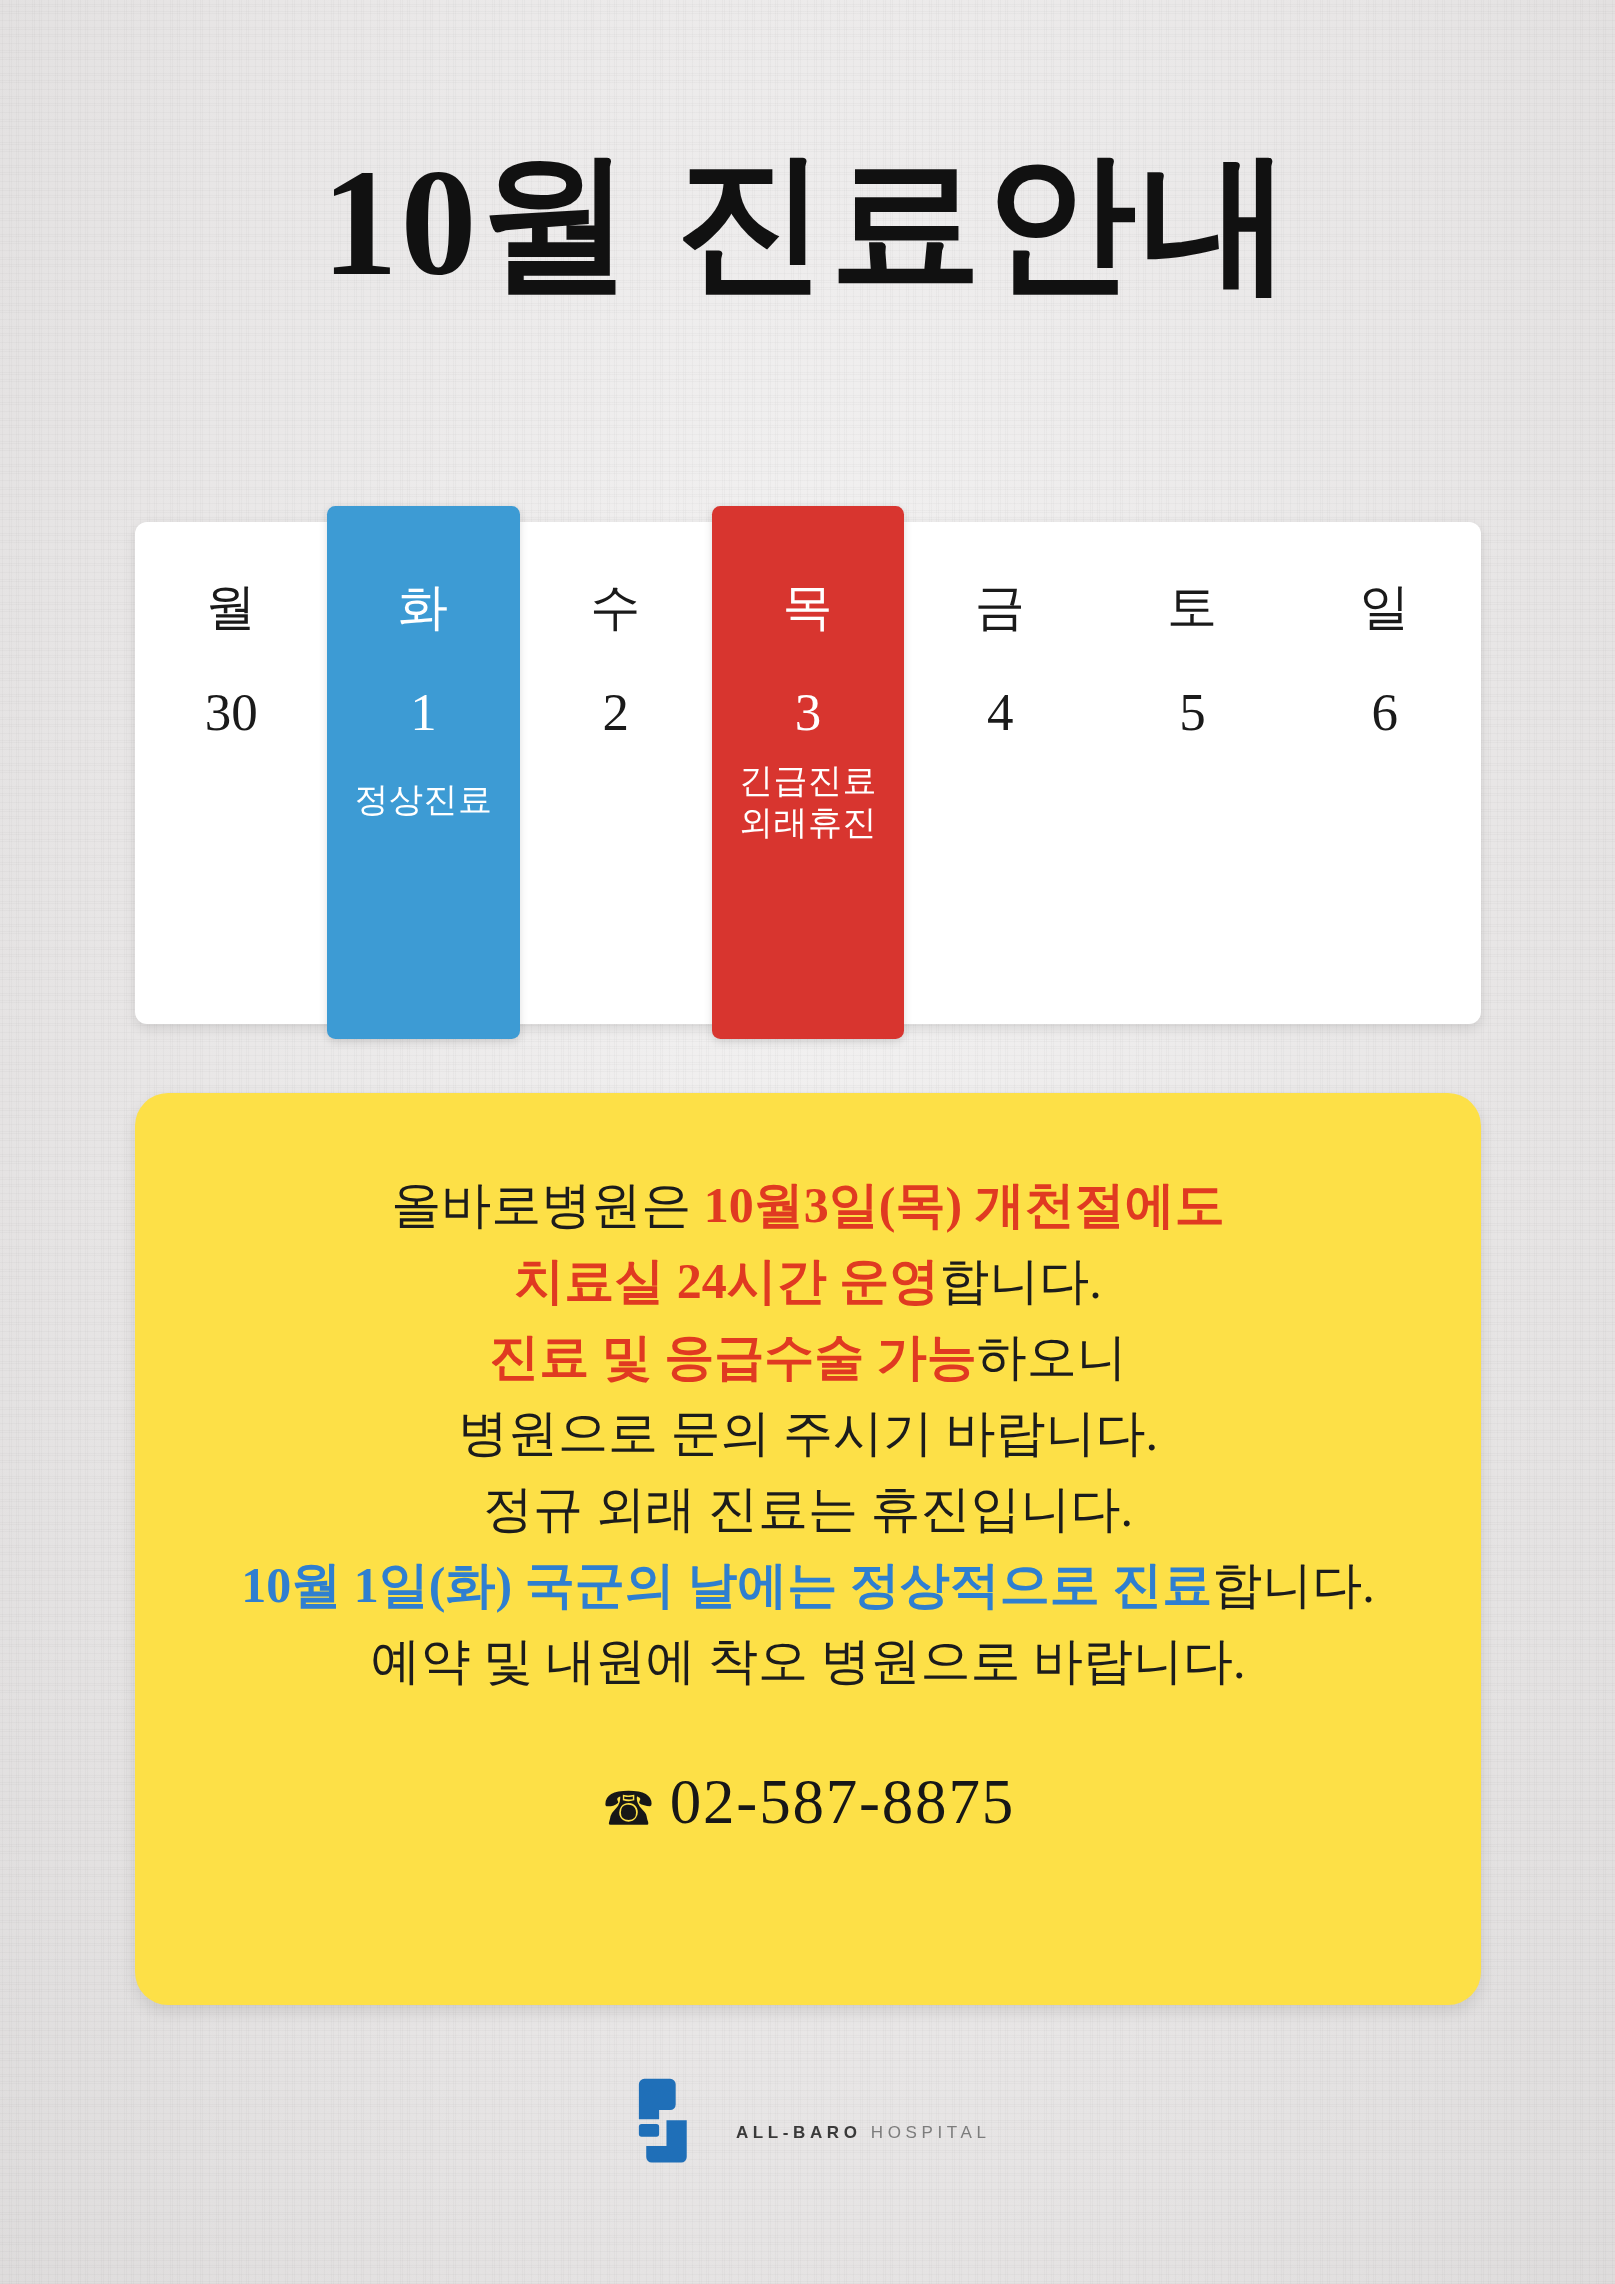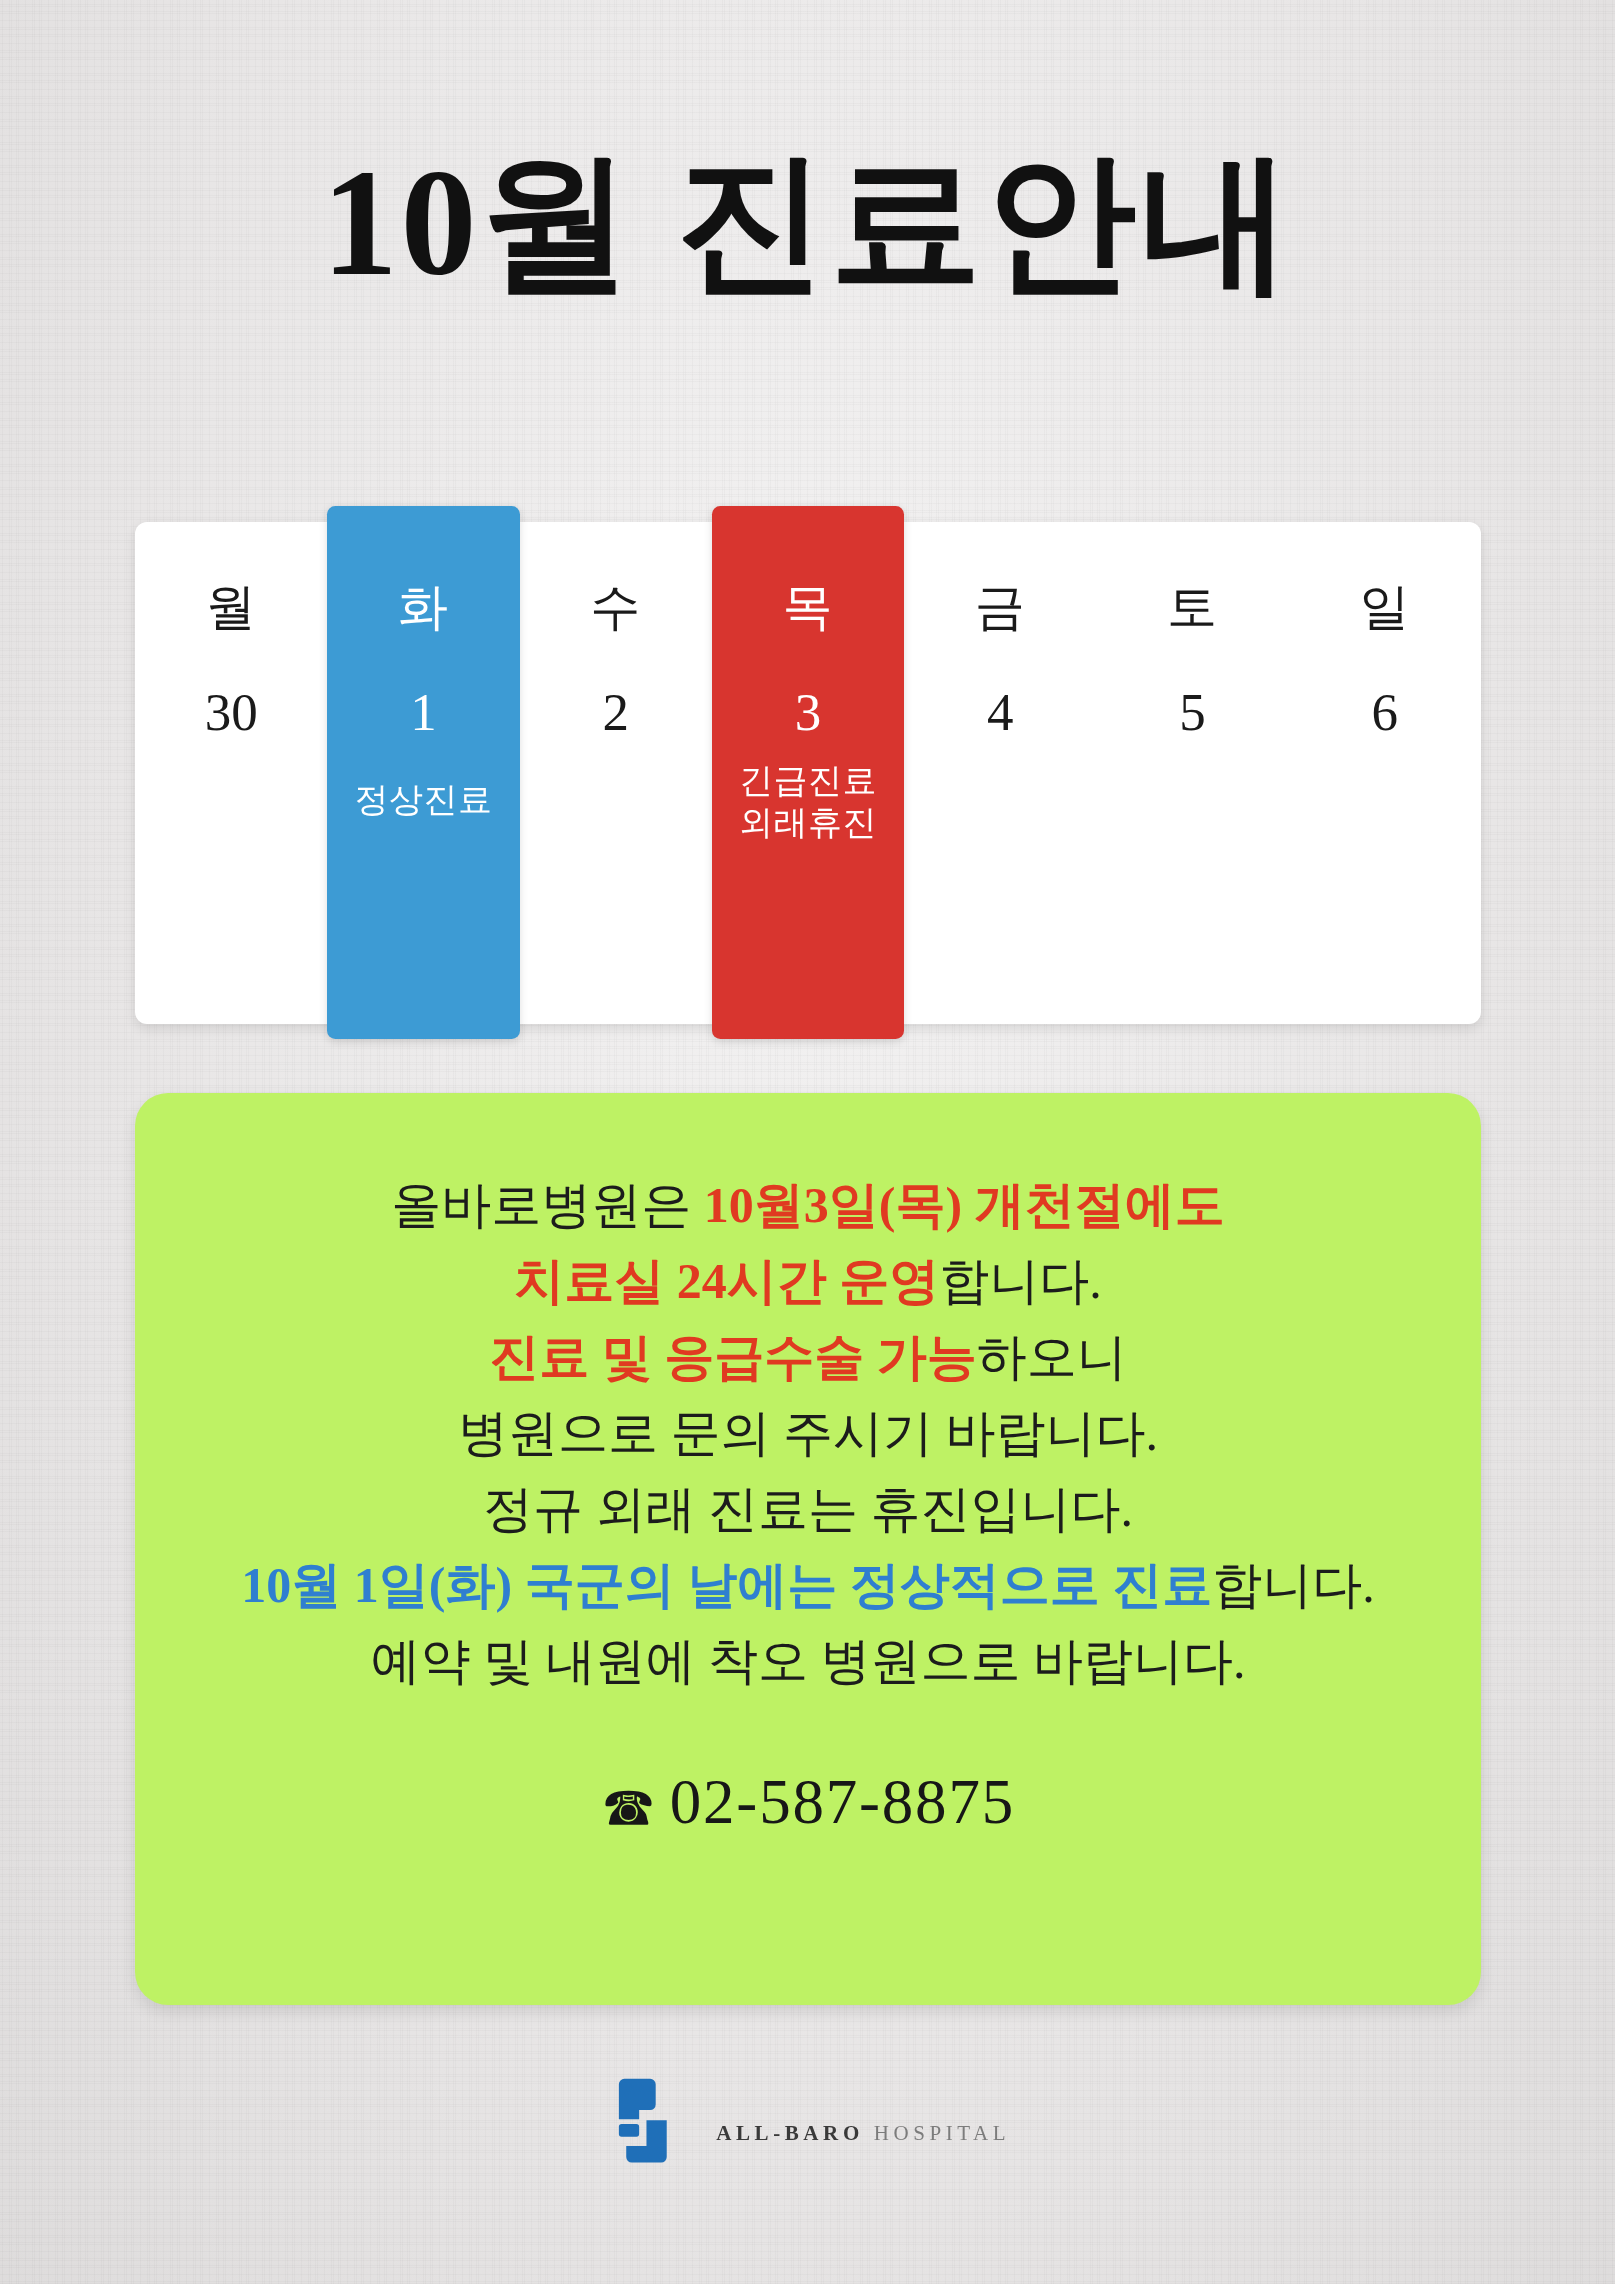--- a/index.html
+++ b/index.html
@@ -114,21 +114,21 @@
   }
   .cal-note.two-line { margin-top: 21px; }
 
   
   .notice {
     position: absolute;
     left: 135px;
     top: 1093px;
     width: 1346px;
     height: 912px;
-    background: #bef264;
+    background: #fde047;
     border-radius: 33px;
     box-shadow: 0 6.4px 15.7px rgba(0,0,0,0.10);
     display: flex;
     flex-direction: column;
     align-items: center;
     padding-top: 74px;
     box-sizing: border-box;
   }
   .nline {
     font-size: 50px;
@@ -176,24 +176,24 @@
     justify-content: center;
   }
   .logo-ko {
     font-size: 69px;
     font-weight: 700;
     color: #1b1b1b;
     letter-spacing: 6.4px;
     line-height: 1.05;
   }
   .logo-en {
-    font-size: 21px;
+    font-size: 17px;
     letter-spacing: 4.6px;
     color: #7c7c7c;
-    font-family: Liberation Serif, serif;
+    font-family: Liberation Sans, sans-serif;
     margin-top: 20px;
     margin-left: 2.8px;
   }
   .logo-en .en-strong { color: #3a3a3a; font-weight: 700; }
 </style>
 </head>
 <body>
 
 <div class="page">
   <div class="texture"></div>

